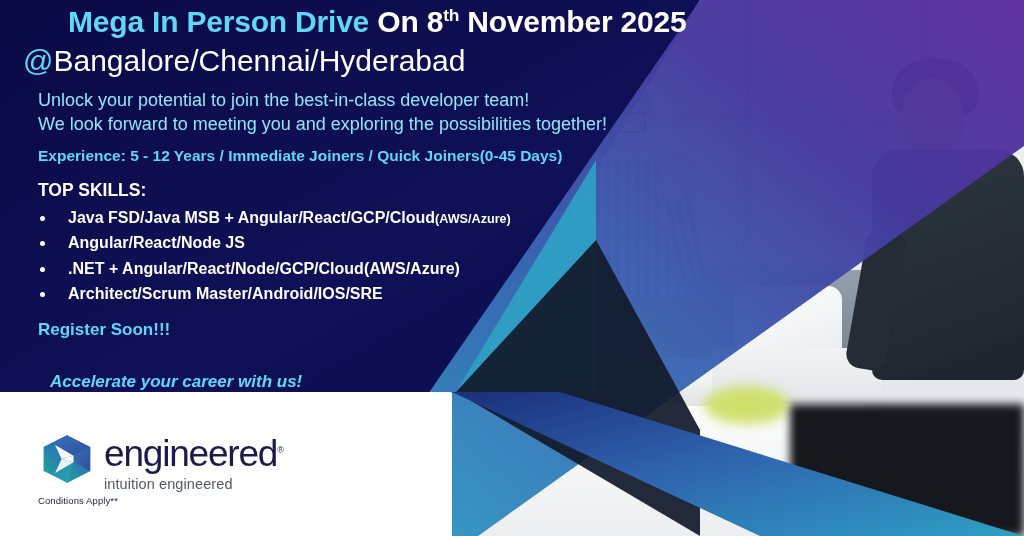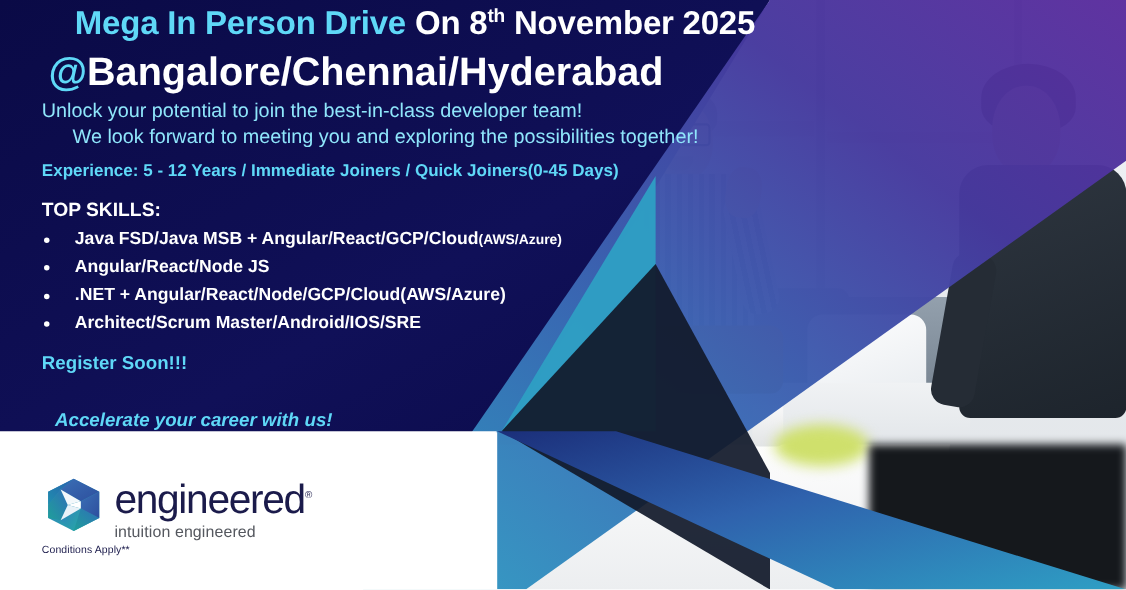--- a/index.html
+++ b/index.html
@@ -95,36 +95,36 @@
     letter-spacing: -0.2px;
     white-space: nowrap;
     line-height: 1.22;
     margin-left: 32px;
   }
   .hl-cyan  { color: #5fd8f7; }
   .hl-white { color: #ffffff; }
   .hl-sup   { font-size: 0.58em; vertical-align: super; }
   .headline2 {
     position: absolute;
-    left: 44px;
+    left: 23px;
     top: 44px;
-    font-size: 36px;
-    font-weight: bold;
+    font-size: 30px;
+    font-weight: normal;
     white-space: nowrap;
   }
 
   .sub1, .sub2 {
     position: absolute;
     left: 38px;
     color: #8fe6fb;
     font-size: 18px;
     white-space: nowrap;
   }
   .sub1 { top: 90px; }
-  .sub2 { top: 114px; margin-left: 28px; }
+  .sub2 { top: 114px; }
 
   .experience {
     position: absolute;
     left: 38px;
     top: 147px;
     font-size: 15.5px;
     font-weight: bold;
     color: #5fd8f7;
     white-space: nowrap;
   }

